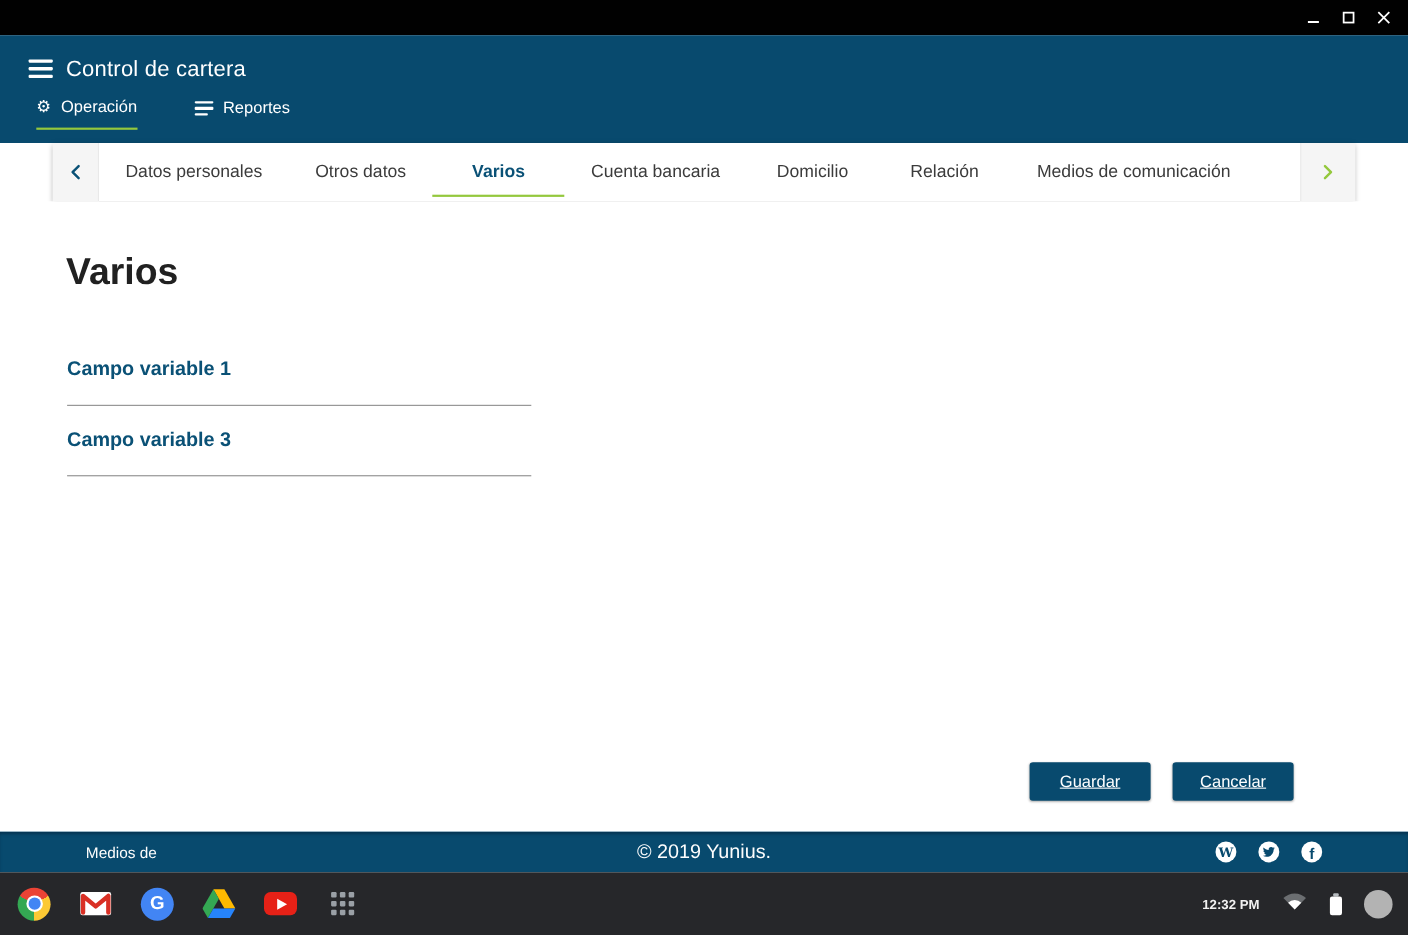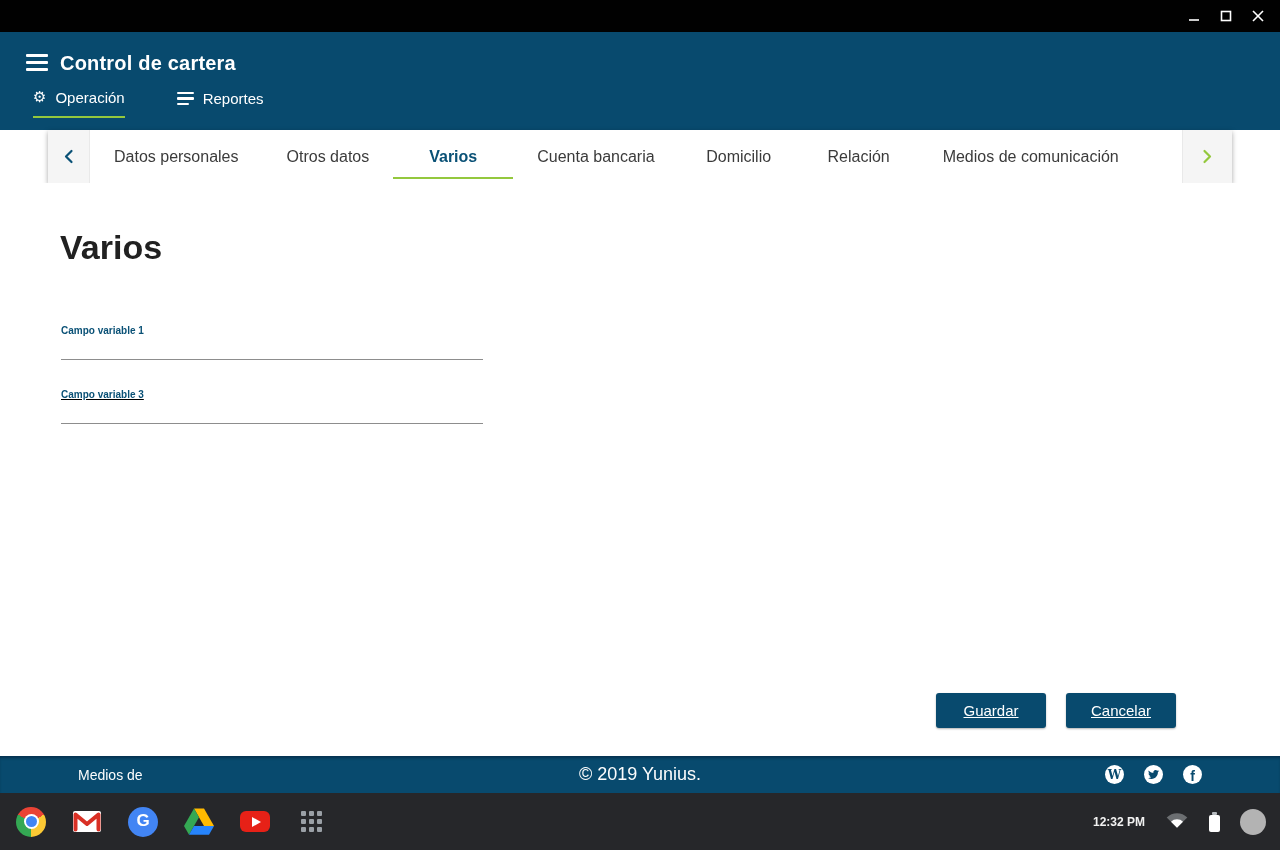--- a/index.html
+++ b/index.html
@@ -13,21 +13,21 @@
   
   .titlebar{position:absolute; left:0; top:0; width:1280px; height:32px; background:#010101;
     display:flex; justify-content:flex-end; align-items:center; padding-right:6px;}
   .winbtn{width:32px; height:32px; display:flex; align-items:center; justify-content:center; cursor:pointer;}
   .winbtn svg{display:block;}
 
   
   .appbar{position:absolute; left:0; top:32px; width:1280px; height:98px; background:var(--primary);}
   .menu-btn{position:absolute; left:26px; top:22px; width:22px; height:17px; display:flex; flex-direction:column; justify-content:space-between; cursor:pointer;}
   .menu-btn i{display:block; height:2.6px; background:#fff; border-radius:1px;}
-  .app-title{position:absolute; left:60px; top:20px; color:#fff; font-size:20px; font-weight:bold; letter-spacing:.2px;}
+  .app-title{position:absolute; left:60px; top:20px; color:#fff; font-size:20px; font-weight:normal; letter-spacing:.2px;}
   .topnav{position:absolute; left:33px; top:57px; display:flex; gap:52px;}
   .nav-item{display:flex; align-items:center; gap:9px; color:#fff; font-size:15px; padding-bottom:10px; cursor:pointer;}
   .nav-item.active{border-bottom:2px solid var(--accent);}
   .gear{font-family:"DejaVu Sans",sans-serif; font-size:15px; line-height:15px; color:#fff;}
   .lines-icon{display:flex; flex-direction:column; gap:3px; width:17px;}
   .lines-icon i{display:block; height:2.4px; background:#fff; border-radius:1px;}
   .lines-icon i:nth-child(3){width:12px;}
 
   
   .tabstrip{position:absolute; left:48px; top:130px; width:1184px; height:53px; background:#fff;
@@ -40,22 +40,22 @@
   .tab{min-width:120px; padding:0 24px; height:43px; display:flex; align-items:center; justify-content:center;
     font-size:16px; color:#3b3b3b; position:relative; cursor:pointer; white-space:nowrap;}
   .tab.active{color:var(--tabActive); font-weight:bold;}
   .tab.active::after{content:""; position:absolute; left:0; right:0; bottom:0; height:2px; background:var(--accent);}
 
   
   .content{position:absolute; left:0; top:183px; width:1280px; height:573px; background:#fff;}
   .page-title{position:absolute; left:60px; top:45px; font-size:34px; font-weight:bold; color:#212121;}
   .field{position:absolute; left:61px; width:422px;}
   .field.f1{top:142px;}
-  .field.f2{top:206px;text-decoration:underline;}
-  .field label{display:block; font-size:10px; font-weight:bold; color:var(--tabActive); margin-bottom:5px;}
+  .field.f2{top:206px;}
+  .field label{display:block; font-size:18px; font-weight:bold; color:var(--tabActive); margin-bottom:5px;}
   .field input{width:100%; border:none; border-bottom:1px solid #8d8d8d; height:18px; font-size:14px;
     font-family:"Liberation Sans",sans-serif; background:transparent; outline:none; color:#222;}
   .actions{position:absolute; left:936px; top:510px; display:flex; gap:20px;}
   .btn{width:110px; height:35px; background:var(--primary); color:#fff; border:none; border-radius:3px;
     font-size:15px; font-family:"Liberation Sans",sans-serif; cursor:pointer; box-shadow:0 1px 2px rgba(0,0,0,.3);text-decoration:underline;}
 
   
   .footer{position:absolute; left:0; top:756px; width:1280px; height:37px; background:var(--primary);
     display:flex; align-items:center; box-shadow:inset 0 3px 3px -1px rgba(0,0,20,.35);}
   .about{position:absolute; left:78px; color:#fdfdfd; font-size:14px; cursor:pointer;}

